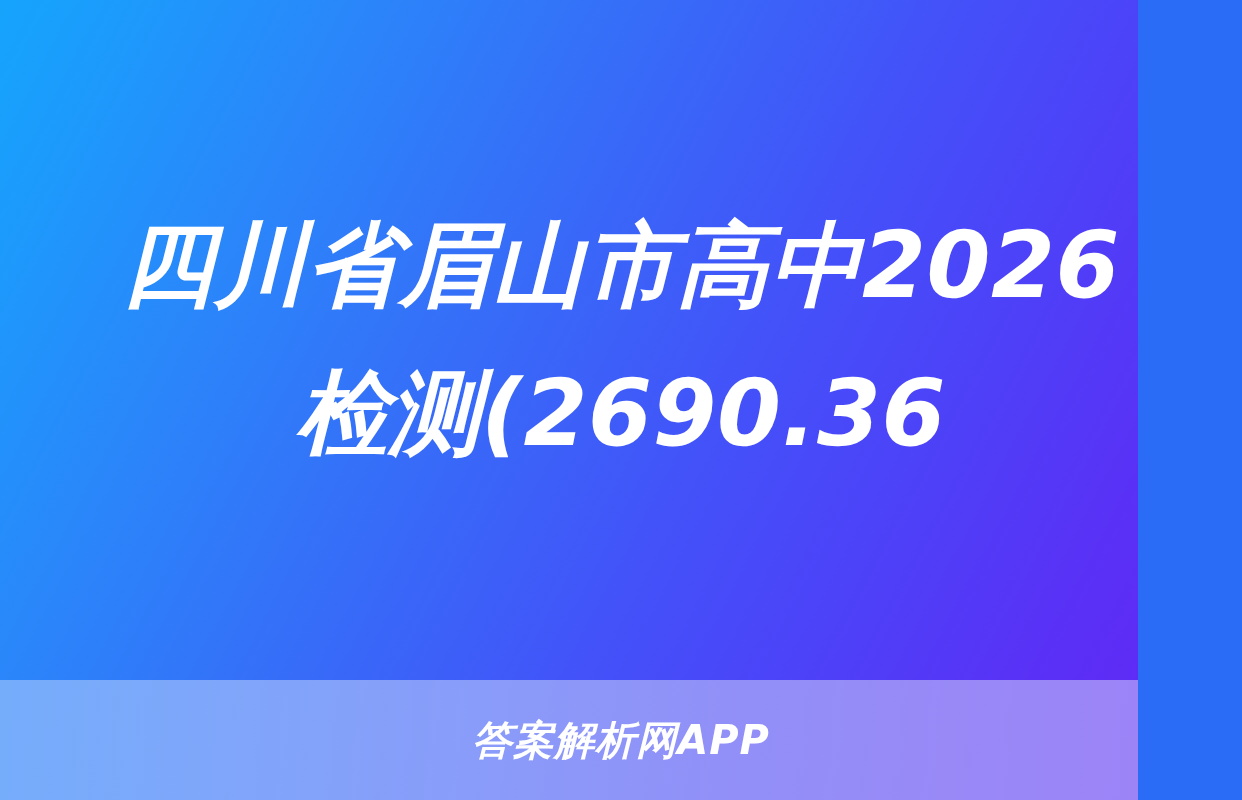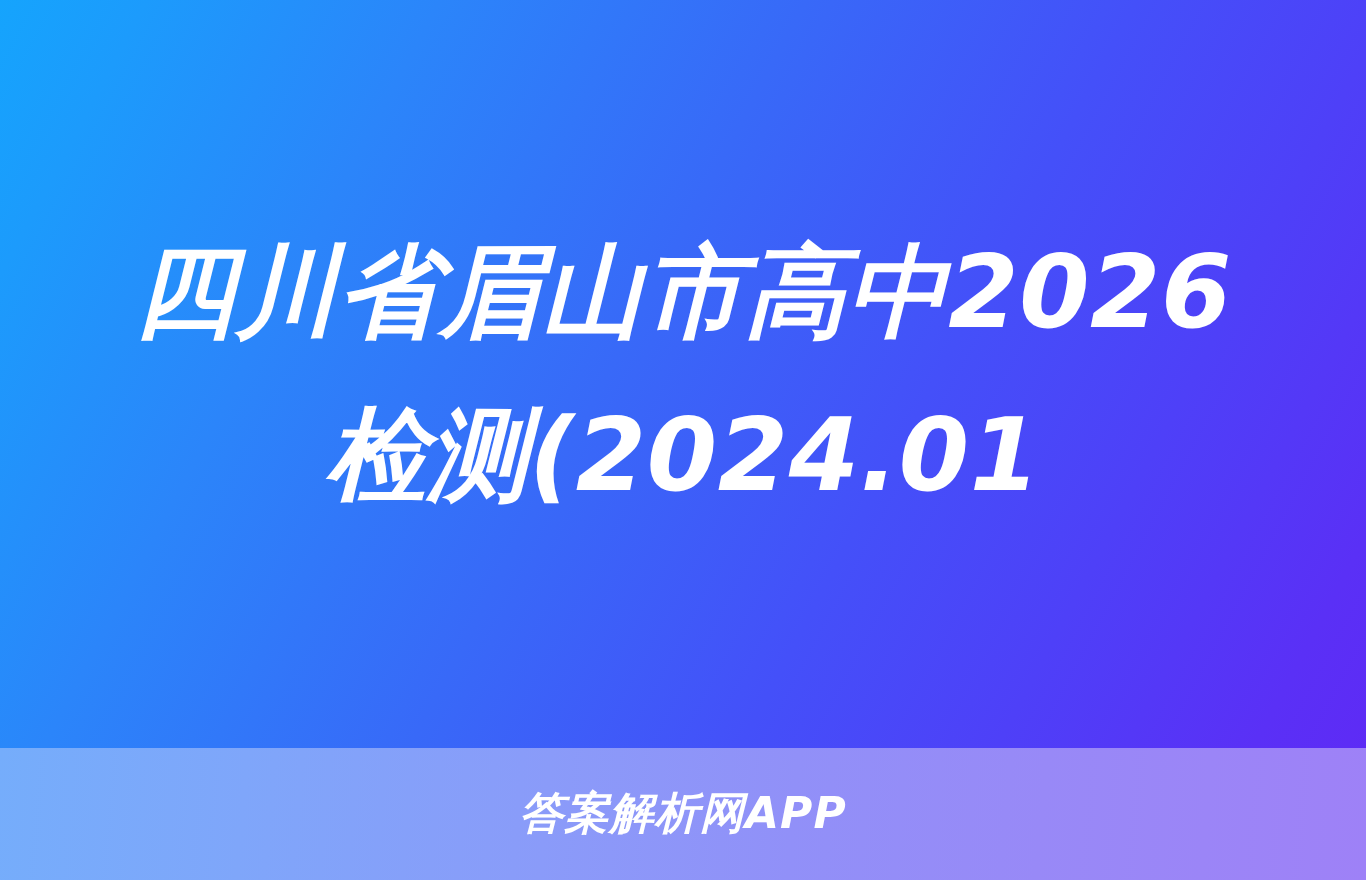--- a/index.html
+++ b/index.html
@@ -11,21 +11,21 @@
     width: 1242px;
     height: 800px;
     overflow: hidden;
     font-family: "DejaVu Sans", "Liberation Sans", sans-serif;
     background: #2b6cf6;
   }
 
   
   .poster {
     position: relative;
-    width: 1242px;
+    width: 1138px;
     height: 800px;
     overflow: hidden;
     
     background-image: linear-gradient(
         118deg,
         #15a4fd 0%,
         #1c9bfc 8%,
         #2b85fa 24%,
         #3869f8 44%,
         #4450f9 62%,
@@ -99,21 +99,21 @@
   }
 </style>
 </head>
 <body>
 
 <div class="poster">
 
   <div class="hero">
     <div class="title-block">
       <span class="title-line">四川省眉山市高中2026</span>
-      <span class="title-line">检测(2024.01</span>
+      <span class="title-line">检测(2690.36</span>
     </div>
   </div>
 
   <div class="footer-band">
     <span class="watermark">答案解析网APP</span>
   </div>
 
 </div>
 
 </body></html>

